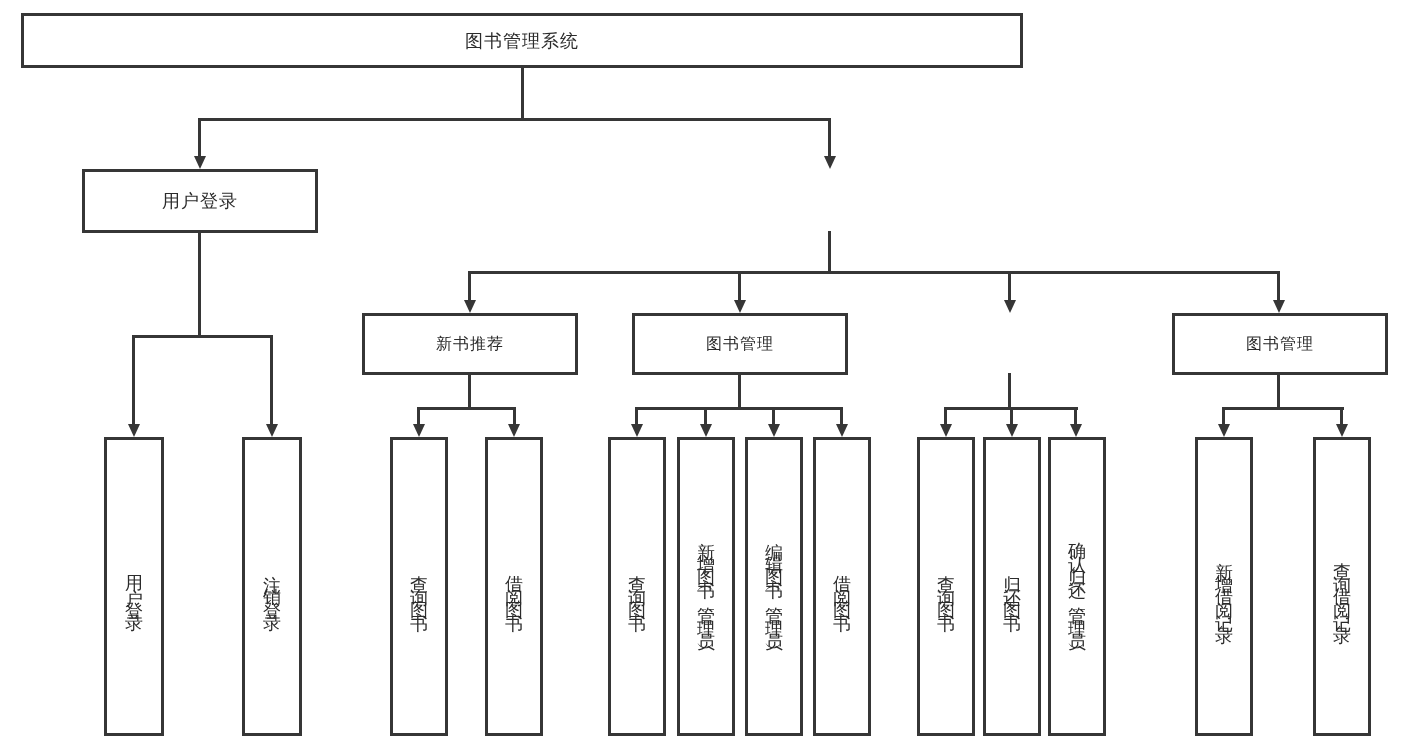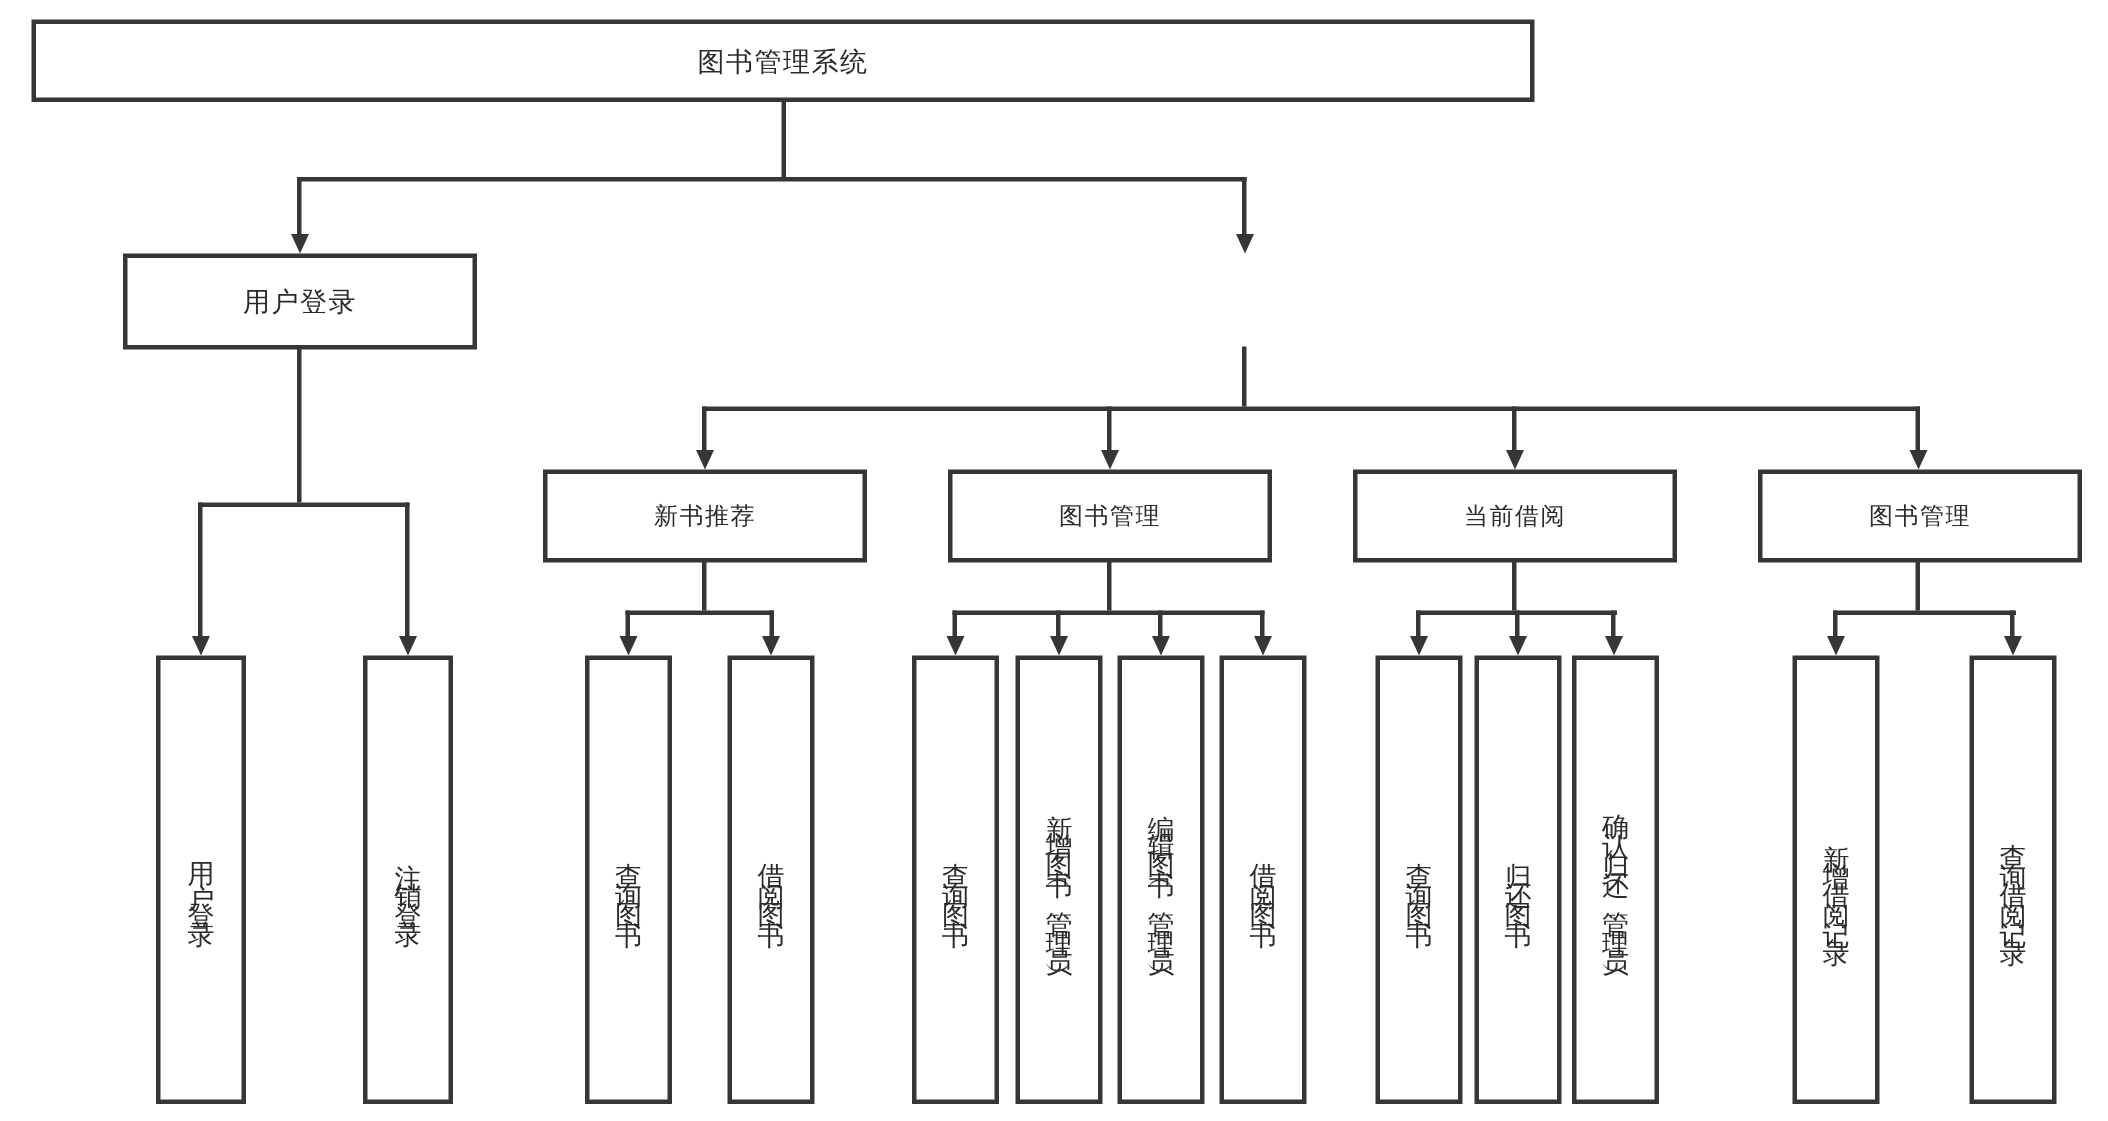--- a/index.html
+++ b/index.html
@@ -68,23 +68,20 @@
   <div class="vl" style="left:1008px;top:271px;height:29px"></div>
   <div class="ar" style="left:1004px;top:300px"></div>
   <div class="vl" style="left:1277px;top:271px;height:29px"></div>
   <div class="ar" style="left:1273px;top:300px"></div>
 
   <div class="box lvl3" style="left:362px">
     <span>新书推荐</span>
   </div>
   <div class="box lvl3" style="left:632px">
     <span>图书管理</span>
-  </div>
-  <div class="box lvl3" style="left:902px">
-    <span>当前借阅</span>
   </div>
   <div class="box lvl3" style="left:1172px">
     <span>图书管理</span>
   </div>
 
   <div class="vl" style="left:468px;top:373px;height:34px"></div>
   <div class="hl" style="left:417px;top:407px;width:99px"></div>
   <div class="vl" style="left:417px;top:407px;height:17px"></div>
   <div class="ar" style="left:413px;top:424px"></div>
   <div class="vl" style="left:513px;top:407px;height:17px"></div>

